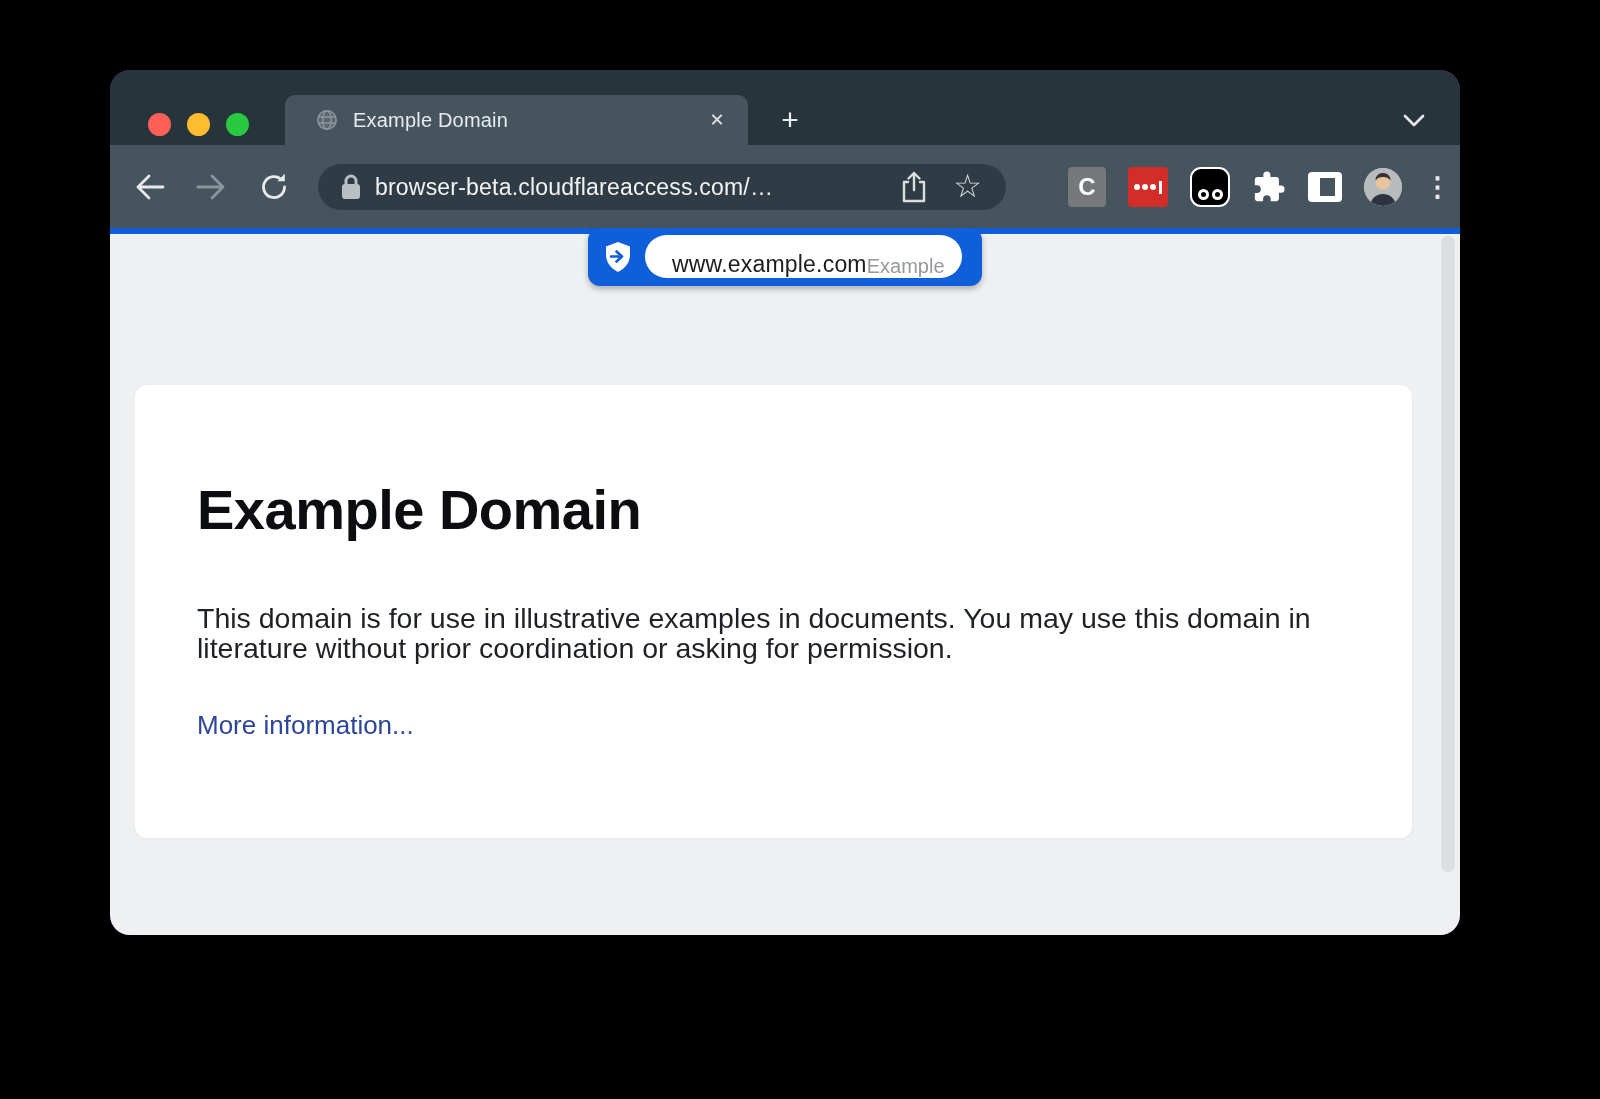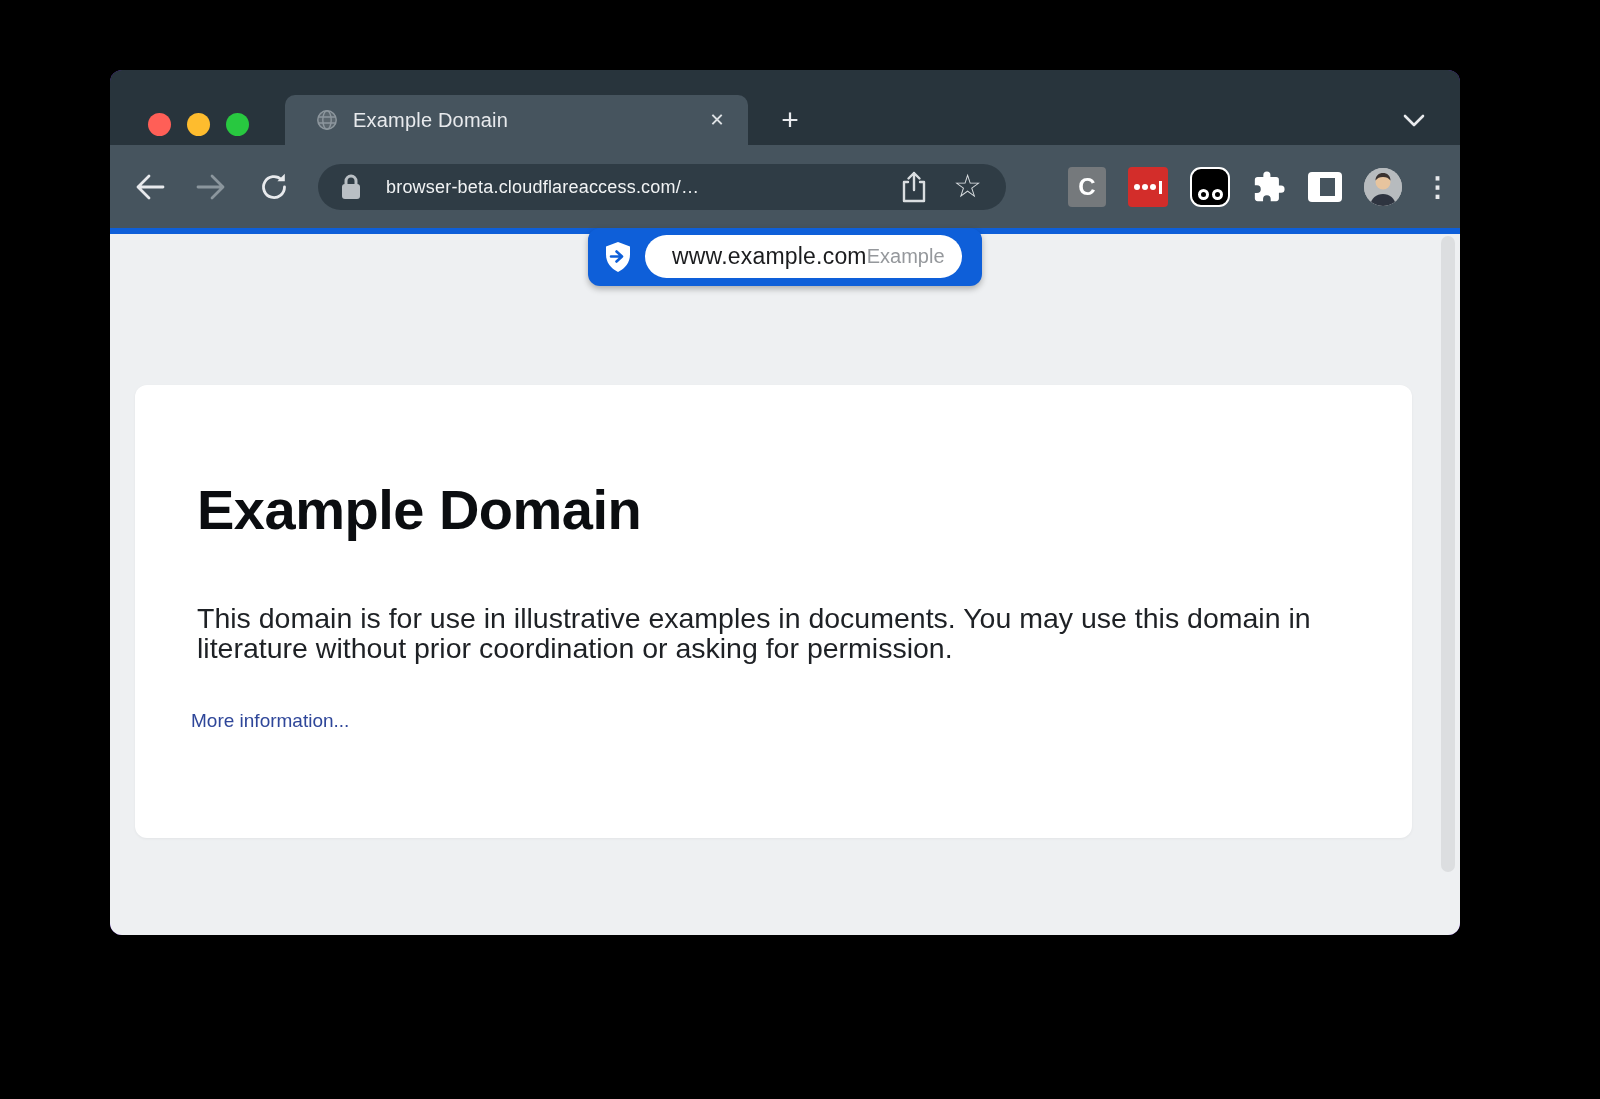--- a/index.html
+++ b/index.html
@@ -1,21 +1,21 @@
 <!DOCTYPE html>
 <html><head>
 <meta charset="utf-8">
 <style>
   html,body{margin:0;padding:0;background:#000;width:1600px;height:1099px;position:relative;
     font-family:"Liberation Sans", sans-serif; -webkit-font-smoothing:antialiased;}
   *{box-sizing:border-box;}
   .abs{position:absolute;}
 
   
-  .window{left:110px;top:70px;width:1350px;height:865px;border-radius:12px;overflow:hidden;
+  .window{left:110px;top:70px;width:1350px;height:865px;border-radius:20px;overflow:hidden;
     background:#6d28d9;box-shadow:0 20px 60px rgba(0,0,0,.6);}
 
   
   .tabstrip{left:0;top:0;width:1350px;height:75px;background:#28343c;}
   .traffic{top:43px;width:23px;height:23px;border-radius:50%;}
   .t-red{left:38px;background:#ff5f57;}
   .t-yellow{left:77px;background:#febc2e;}
   .t-green{left:116px;background:#28c840;}
   .tab{left:175px;top:25px;width:463px;height:50px;background:#46545e;border-radius:10px 10px 0 0;
     display:flex;align-items:center;}
@@ -27,21 +27,21 @@
     line-height:34px;text-align:center;font-weight:400;}
   .tabsearch-btn{left:1286px;top:33px;width:36px;height:36px;display:flex;align-items:center;justify-content:center;}
 
   
   .toolbar{left:0;top:75px;width:1350px;height:83px;background:#46545e;}
   .navbtn{top:24px;width:36px;height:36px;display:flex;align-items:center;justify-content:center;}
   .nav-back{left:22px;} .nav-fwd{left:83px;} .nav-reload{left:146px;}
   .urlbar{left:208px;top:19px;width:688px;height:46px;background:#2f3c45;border-radius:23px;
     display:flex;align-items:center;}
   .lock{margin-left:22px;flex:0 0 auto;}
-  .url-text{margin-left:24px;color:#f1f3f4;font-size:18px;letter-spacing:.2px;white-space:nowrap;
+  .url-text{margin-left:13px;color:#f1f3f4;font-size:23px;letter-spacing:.2px;white-space:nowrap;
     overflow:hidden;max-width:430px;}
   .url-actions{margin-left:auto;display:flex;align-items:center;gap:26px;padding-right:24px;}
   .star-glyph{color:#dadee1;font-size:32px;line-height:32px;margin-top:-3px;}
   .ext-row{position:absolute;right:16px;top:22px;height:40px;display:flex;align-items:center;gap:22px;}
   .ext-c{width:38px;height:40px;background:#75797c;border-radius:4px;color:#fff;font-size:24px;
     font-weight:700;display:flex;align-items:center;justify-content:center;}
   .ext-lastpass{width:40px;height:40px;background:#d32d2a;border-radius:4px;display:flex;
     align-items:center;justify-content:center;gap:2px;}
   .lp-dot{width:6px;height:6px;border-radius:50%;background:#fff;}
   .lp-bar{width:3px;height:13px;background:#fff;margin-left:1px;}
@@ -56,33 +56,33 @@
   
   .accent-line{left:0;top:158px;width:1350px;height:6px;background:#0e5fd9;}
 
   
   .content{left:0;top:164px;width:1350px;height:701px;background:#eef0f2;}
 
   .iso-pill{left:478px;top:-6px;width:394px;height:58px;background:#0e5fd9;border-radius:12px;
     box-shadow:0 3px 6px rgba(0,0,0,.28);}
   .iso-shield{position:absolute;left:15px;top:13px;}
   .iso-inner{position:absolute;left:57px;top:7px;width:317px;height:43px;background:#fff;
-    border-radius:22px;display:flex;align-items:center;}
+    border-radius:22px;display:flex;align-items:flex-end;}
   .iso-host{margin-left:27px;font-size:23px;color:#1b1c1e;letter-spacing:.2px;}
   .iso-expand{margin-left:auto;margin-right:20px;font-size:20px;color:#95989c;}
 
   .scroll-thumb{left:1331px;top:2px;width:14px;height:636px;border-radius:7px;background:#dcdee0;}
 
   .card{left:25px;top:151px;width:1277px;height:453px;background:#fff;border-radius:12px;
     box-shadow:0 1px 3px rgba(0,0,0,.05);}
   .page-heading{position:absolute;left:62px;top:92px;font-size:56px;font-weight:700;color:#0b0d10;
     letter-spacing:-.5px;}
   .page-body{position:absolute;left:62px;top:218px;width:1165px;font-size:28.5px;line-height:30px;
     color:#1e2125;}
-  .page-link{position:absolute;left:56px;top:325px;font-size:19px;color:#2e4699;text-decoration:none;}
+  .page-link{position:absolute;left:62px;top:325px;font-size:26px;color:#2e4699;text-decoration:none;}
 
   svg{display:block;}
 </style>
 </head>
 <body>
 
 <div class="abs window">
 
   <div class="abs tabstrip">
     <div class="abs traffic t-red"></div>

